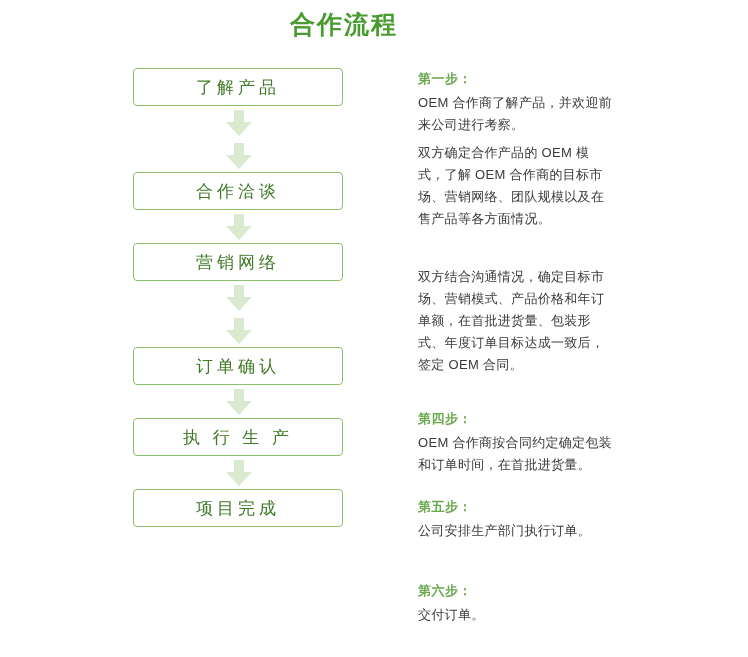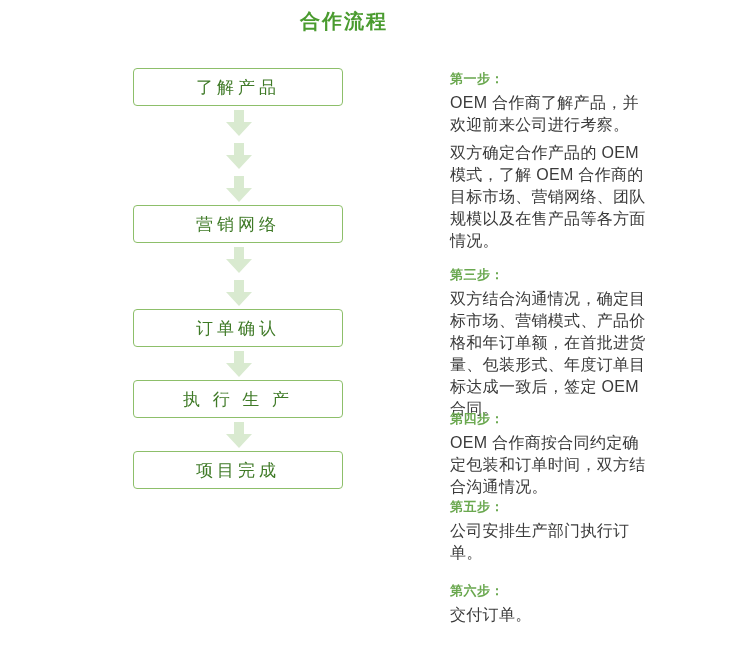--- a/index.html
+++ b/index.html
@@ -14,21 +14,21 @@
     color: #333333;
     position: relative;
     overflow: hidden;
   }
   .page-title {
     position: absolute;
     top: 8px;
     left: 0;
     width: 688px;
     text-align: center;
-    font-size: 20px;
+    font-size: 25px;
     font-weight: bold;
     color: #4a9b2f;
     letter-spacing: 2px;
   }
   .flow-column {
     position: absolute;
     left: 133px;
     top: 68px;
     width: 212px;
   }
@@ -80,31 +80,30 @@
   }
   .steps-column {
     position: absolute;
     left: 418px;
     top: 70px;
     width: 200px;
   }
   .step-block {
     position: absolute;
     width: 196px;
-    margin-left: 32px;
   }
   .step-title {
     font-size: 13px;
     font-weight: bold;
     color: #6aa84f;
     margin-bottom: 4px;
     letter-spacing: 0.5px;
   }
   .step-text {
-    font-size: 16px;
+    font-size: 13px;
     line-height: 22px;
     color: #3a3a3a;
     letter-spacing: 0.3px;
   }
 </style>
 </head>
 <body>
 
 <div class="page-title">合作流程</div>
 
@@ -120,20 +119,23 @@
     </div>
   </div>
 
   <div class="arrow-wrap">
     <div class="arrow">
       <div class="stem"></div>
         <div class="head"></div>
     </div>
   </div>
 
+  <div class="flow-box">
+    <span class="label">合作洽谈</span>
+  </div>
   <div class="arrow-wrap">
     <div class="arrow">
       <div class="stem"></div>
         <div class="head"></div>
     </div>
   </div>
 
   <div class="flow-box">
     <span class="label">营销网络</span>
   </div>
@@ -182,27 +184,26 @@
   <div class="step-block" style="top:0px">
     <div class="step-title">第一步：</div>
     <div class="step-text">OEM 合作商了解产品，并欢迎前来公司进行考察。</div>
   </div>
 
   <div class="step-block" style="top:72px">
     <div class="step-text">双方确定合作产品的 OEM 模式，了解 OEM 合作商的目标市场、营销网络、团队规模以及在售产品等各方面情况。</div>
   </div>
 
   <div class="step-block" style="top:196px">
-    <div class="step-title">第三步：</div>
     <div class="step-text">双方结合沟通情况，确定目标市场、营销模式、产品价格和年订单额，在首批进货量、包装形式、年度订单目标达成一致后，签定 OEM 合同。</div>
   </div>
 
   <div class="step-block" style="top:340px">
     <div class="step-title">第四步：</div>
-    <div class="step-text">OEM 合作商按合同约定确定包装和订单时间，双方结合沟通情况。</div>
+    <div class="step-text">OEM 合作商按合同约定确定包装和订单时间，在首批进货量。</div>
   </div>
 
   <div class="step-block" style="top:428px">
     <div class="step-title">第五步：</div>
     <div class="step-text">公司安排生产部门执行订单。</div>
   </div>
 
   <div class="step-block" style="top:512px">
     <div class="step-title">第六步：</div>
     <div class="step-text">交付订单。</div>

